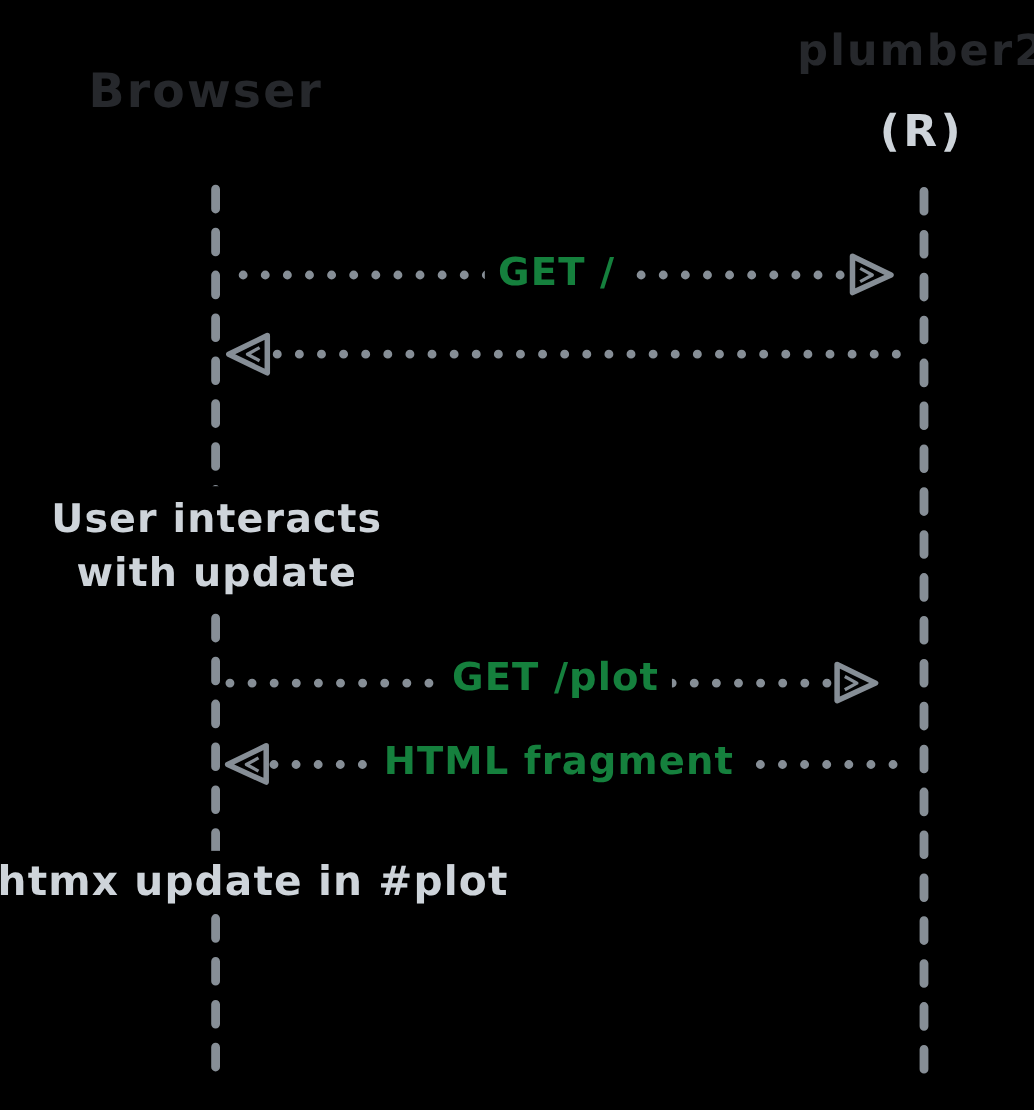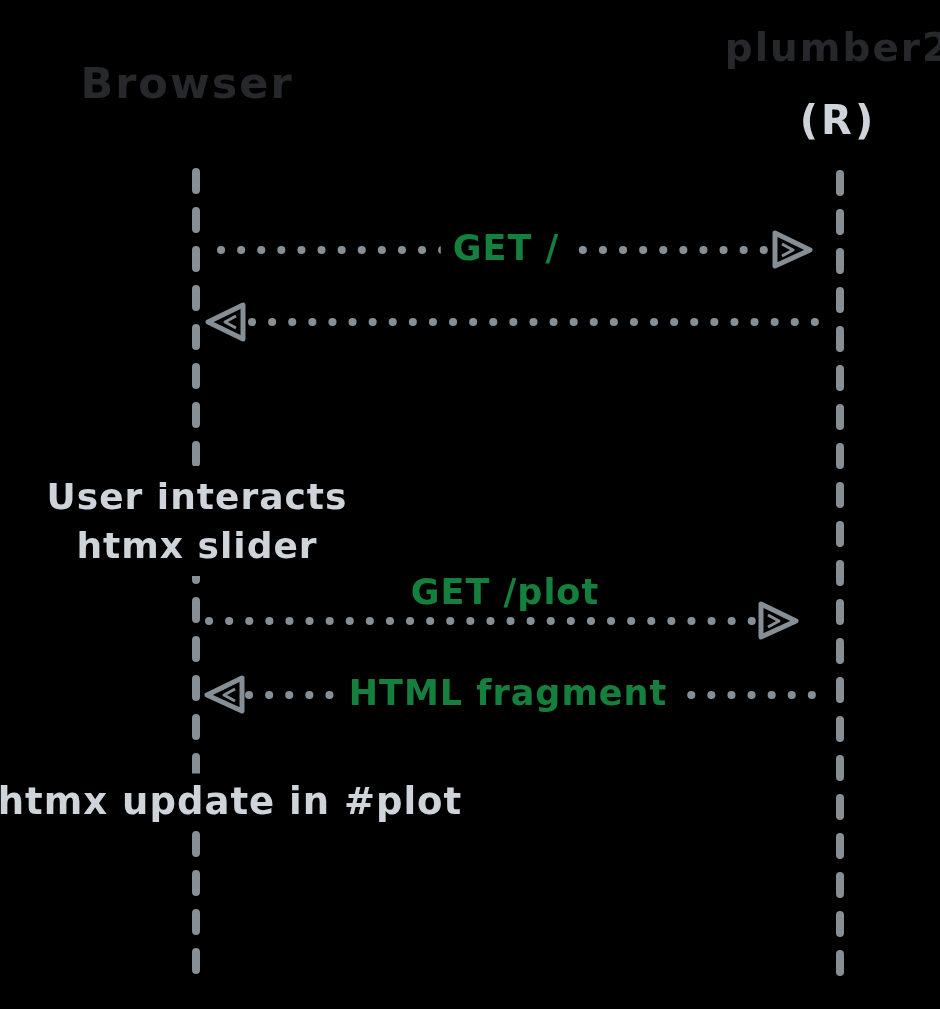--- a/index.html
+++ b/index.html
@@ -45,38 +45,38 @@
     letter-spacing: 1px;
     padding: 0 12px;
   }
   .note-label {
     color: #ced4da;
     font-weight: 700;
     letter-spacing: 1px;
   }
   .note-1 {
     left: 197px;
-    top: 521px;
+    top: 497px;
     font-size: 36px;
     line-height: 49px;
     text-align: center;
     padding: 6px 10px;
   }
   .note-2 {
     left: 230px;
     top: 801px;
     font-size: 37px;
     padding: 6px 10px;
   }
   .title-browser  { left: 187px; top: 83px;  font-size: 43px; }
   .title-plumber2 { left: 838px; top: 47px;  font-size: 39px; }
   .title-r        { left: 838px; top: 120px; font-size: 40px; }
   .msg-1 { left: 506px; top: 248px; }
   .msg-2 { left: 512px; top: 321px; }
-  .msg-3 { left: 505px; top: 592px; }
+  .msg-3 { left: 505px; top: 616px; }
   .msg-4 { left: 508px; top: 693px; }
 </style>
 </head>
 <body>
 
 <div class="canvas">
 
   <svg class="diagram-svg" width="940" height="1009" viewBox="0 0 940 1009">
 
     <line x1="196" y1="172" x2="196" y2="977" stroke="#868e96" stroke-width="8" stroke-linecap="round" stroke-dasharray="18 21"></line>
@@ -107,18 +107,18 @@
 
   <div class="label msg-label msg-1">GET /</div>
 
 
   <div class="label msg-label msg-3">GET /plot</div>
 
   <div class="label msg-label msg-4">HTML fragment</div>
 
   <div class="label note-label note-1">
     <div>User interacts</div>
-    <div>htmx slider</div>
+    <div>with update</div>
   </div>
 
   <div class="label note-label note-2">htmx update in #plot</div>
 
 </div>
 
 </body></html>

